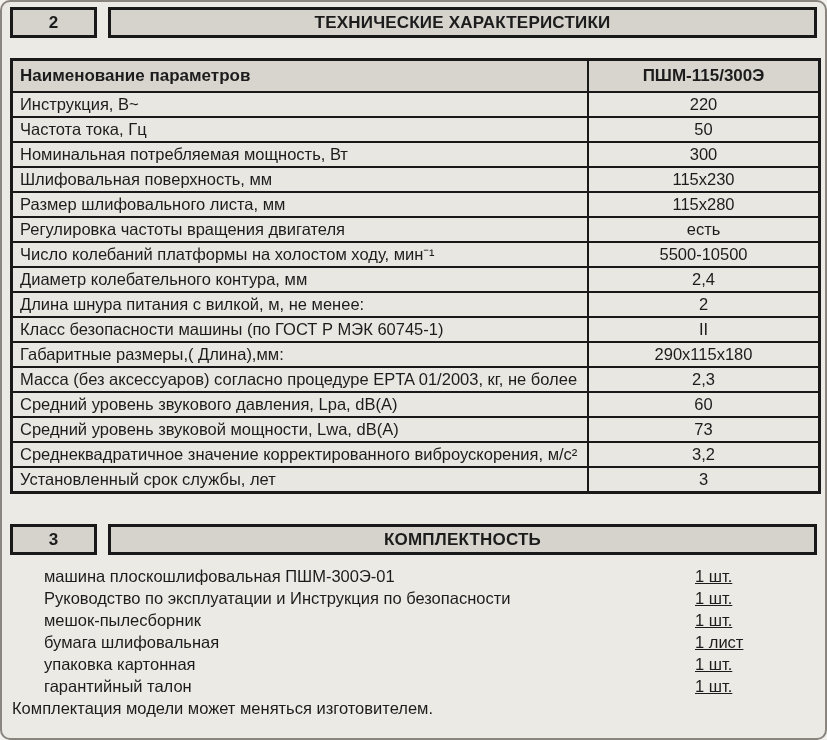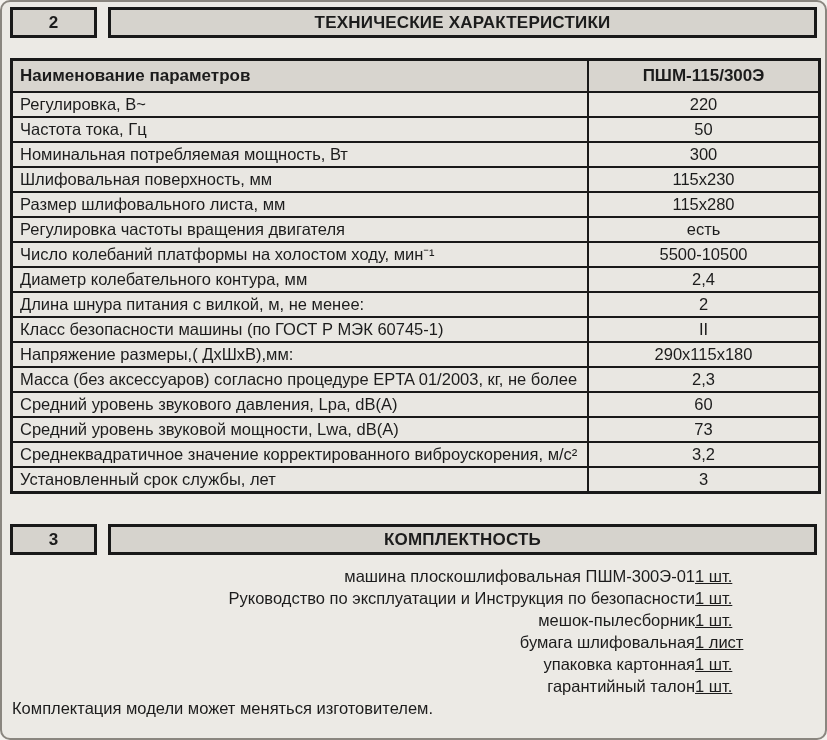--- a/index.html
+++ b/index.html
@@ -61,21 +61,21 @@
   }
   th.param-h { text-align:left;margin-top:8px; }
   th.value-h { width:215px; text-align:center; }
   table.spec td { height:21px; line-height:21px; }
   td.param { text-align:left; }
   td.value { text-align:center;border-radius:8px; }
   
   .pkg { margin:10px 8px 0 10px; font-size:16.5px; }
   .pkg-intro { line-height:22px; }
   .pkg-row { display:flex; line-height:22px; }
-  .pkg-row .name { flex:1; margin-left:32px; white-space:nowrap; overflow:hidden;text-align:right; }
+  .pkg-row .name { flex:1; margin-left:32px; white-space:nowrap; overflow:hidden; }
   .pkg-row .qty { width:122px; flex:none; text-align:left;text-decoration:underline; }
   .pkg-note { line-height:22px; }
 </style>
 </head>
 <body>
 
 <div class="page">
 
   <div class="section-header">
     <div class="num-box">
@@ -88,21 +88,21 @@
 
   <table class="spec">
     <thead>
       <tr>
         <th class="param-h">Наименование параметров</th>
         <th class="value-h">ПШМ-115/300Э</th>
       </tr>
     </thead>
     <tbody>
         <tr>
-          <td class="param">Регулировка, В~</td>
+          <td class="param">Инструкция, В~</td>
           <td class="value">220</td>
         </tr>
         <tr>
           <td class="param">Частота тока, Гц</td>
           <td class="value">50</td>
         </tr>
         <tr>
           <td class="param">Номинальная потребляемая мощность, Вт</td>
           <td class="value">300</td>
         </tr>
@@ -128,21 +128,21 @@
         </tr>
         <tr>
           <td class="param">Длина шнура питания с вилкой, м, не менее:</td>
           <td class="value">2</td>
         </tr>
         <tr>
           <td class="param">Класс безопасности машины (по ГОСТ Р МЭК 60745-1)</td>
           <td class="value">II</td>
         </tr>
         <tr>
-          <td class="param">Напряжение размеры,( ДхШхВ),мм:</td>
+          <td class="param">Габаритные размеры,( Длина),мм:</td>
           <td class="value">290x115x180</td>
         </tr>
         <tr>
           <td class="param">Масса  (без аксессуаров) согласно процедуре EPTA 01/2003, кг, не более</td>
           <td class="value">2,3</td>
         </tr>
         <tr>
           <td class="param">Средний уровень звукового давления, Lpa, dB(A)</td>
           <td class="value">60</td>
         </tr>

